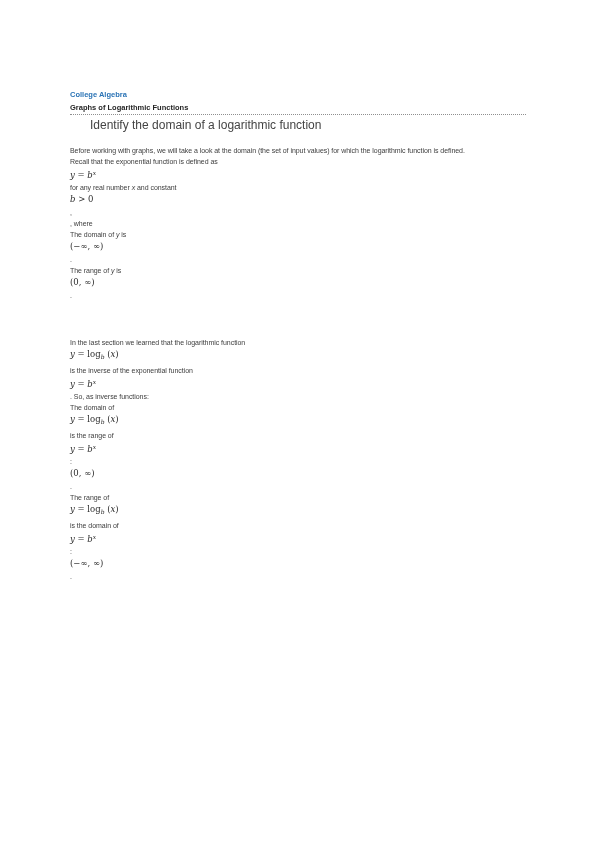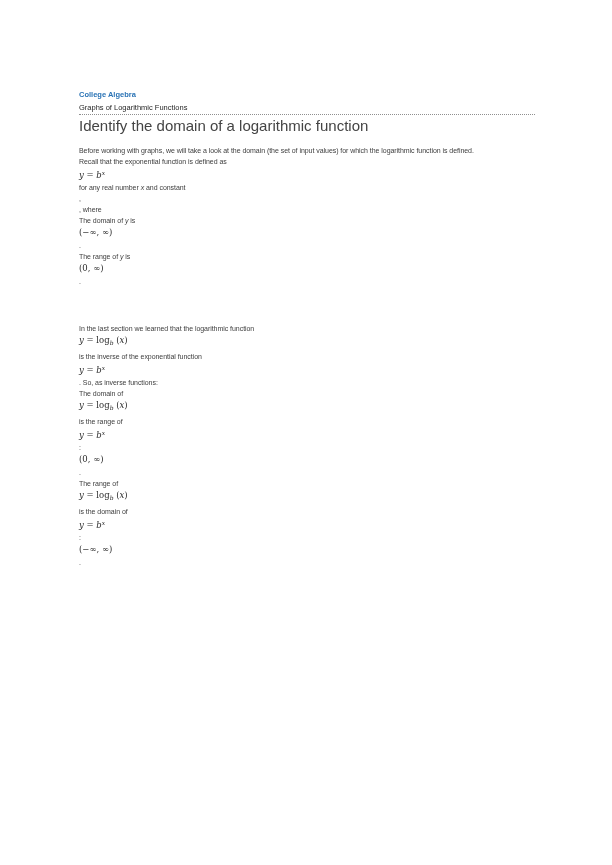--- a/index.html
+++ b/index.html
@@ -9,50 +9,51 @@
   }
   body {
     width: 612px;
     height: 865px;
     position: relative;
     overflow: hidden;
     font-family: "Liberation Sans", sans-serif;
   }
   .doc {
     position: absolute;
-    left: 79px;
+    left: 70px;
     top: 90px;
     width: 456px;
   }
   .breadcrumb {
     font-size: 7.5px;
     font-weight: bold;
     color: #2a73b5;
     line-height: 9px;
     white-space: nowrap;
   }
   .section-title {
     font-size: 7.5px;
-    font-weight: normal;
+    font-weight: bold;
     color: #262626;
     line-height: 9px;
     margin-top: 3.5px;
     white-space: nowrap;
   }
   .dotted-sep {
     border-bottom: 1.5px dotted #8f8f8f;
     margin-top: 2.5px;
     width: 456px;
   }
   .heading {
-    font-size: 15px;
+    font-size: 12px;
     color: #444444;
     line-height: 13px;
     margin-top: 3.5px;
     white-space: nowrap;
+    margin-left: 20px;
   }
   .blocks {
     margin-top: 13px;
   }
   .block + .block {
     margin-top: 36px;
   }
   .line {
     white-space: nowrap;
   }
@@ -86,20 +87,21 @@
   <div class="breadcrumb">College Algebra</div>
   <div class="section-title">Graphs of Logarithmic Functions</div>
   <div class="dotted-sep"></div>
   <div class="heading">Identify the domain of a logarithmic function</div>
   <div class="blocks">
       <div class="block">
         <div class="line text"><span>Before working with graphs, we will take a look at the domain (the set of input values) for which the logarithmic function is defined.</span></div>
         <div class="line text"><span>Recall that the exponential function is defined as</span></div>
         <div class="line math"><span class="it">y</span><span> = </span><span class="it">b</span><span class="it sup">x</span></div>
         <div class="line text"><span>for any real number </span><span class="it">x</span><span> and constant</span></div>
+        <div class="line math"><span class="it">b</span><span> &gt; 0</span></div>
         <div class="line text"><span>,</span></div>
         <div class="line text"><span>, where</span></div>
         <div class="line text"><span>The domain of </span><span class="it">y</span><span> is</span></div>
         <div class="line math"><span>(−∞, ∞)</span></div>
         <div class="line text"><span>.</span></div>
         <div class="line text"><span>The range of </span><span class="it">y</span><span> is</span></div>
         <div class="line math"><span>(0, ∞)</span></div>
         <div class="line text"><span>.</span></div>
       </div>
       <div class="block">

